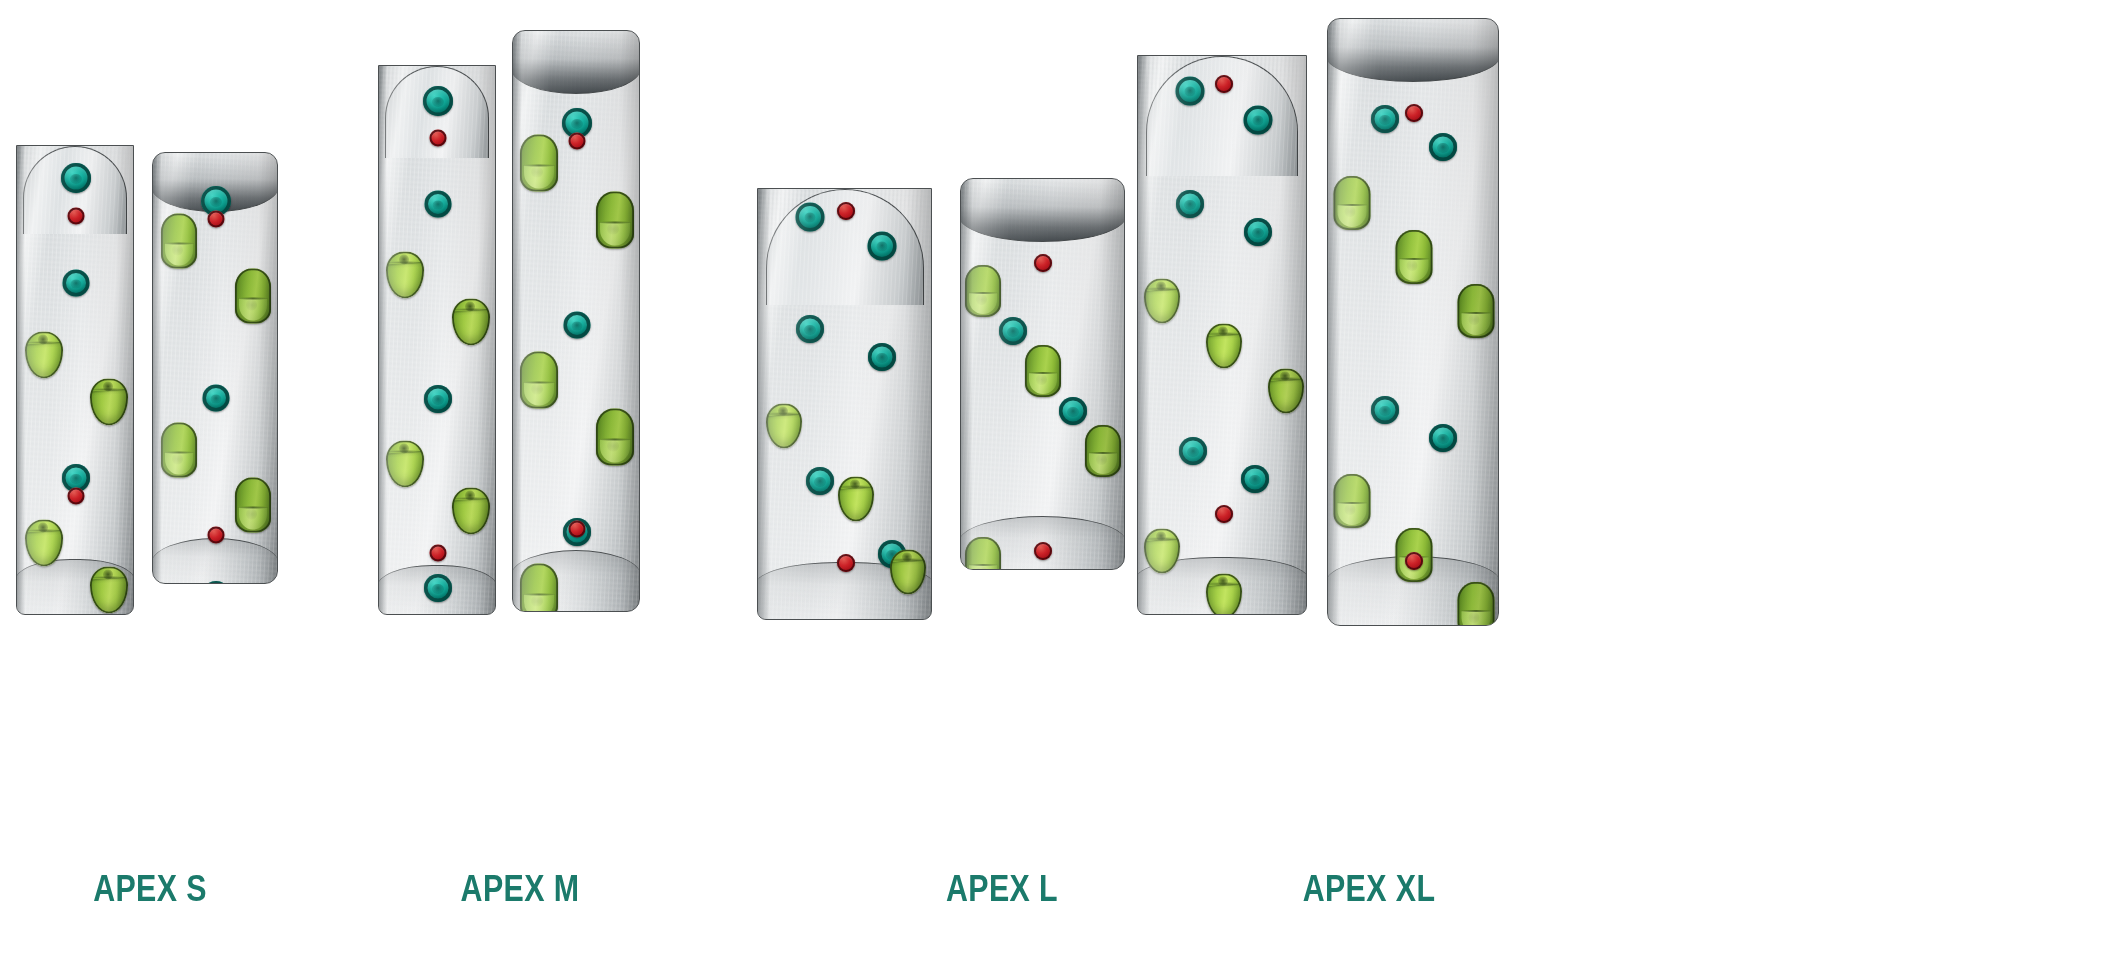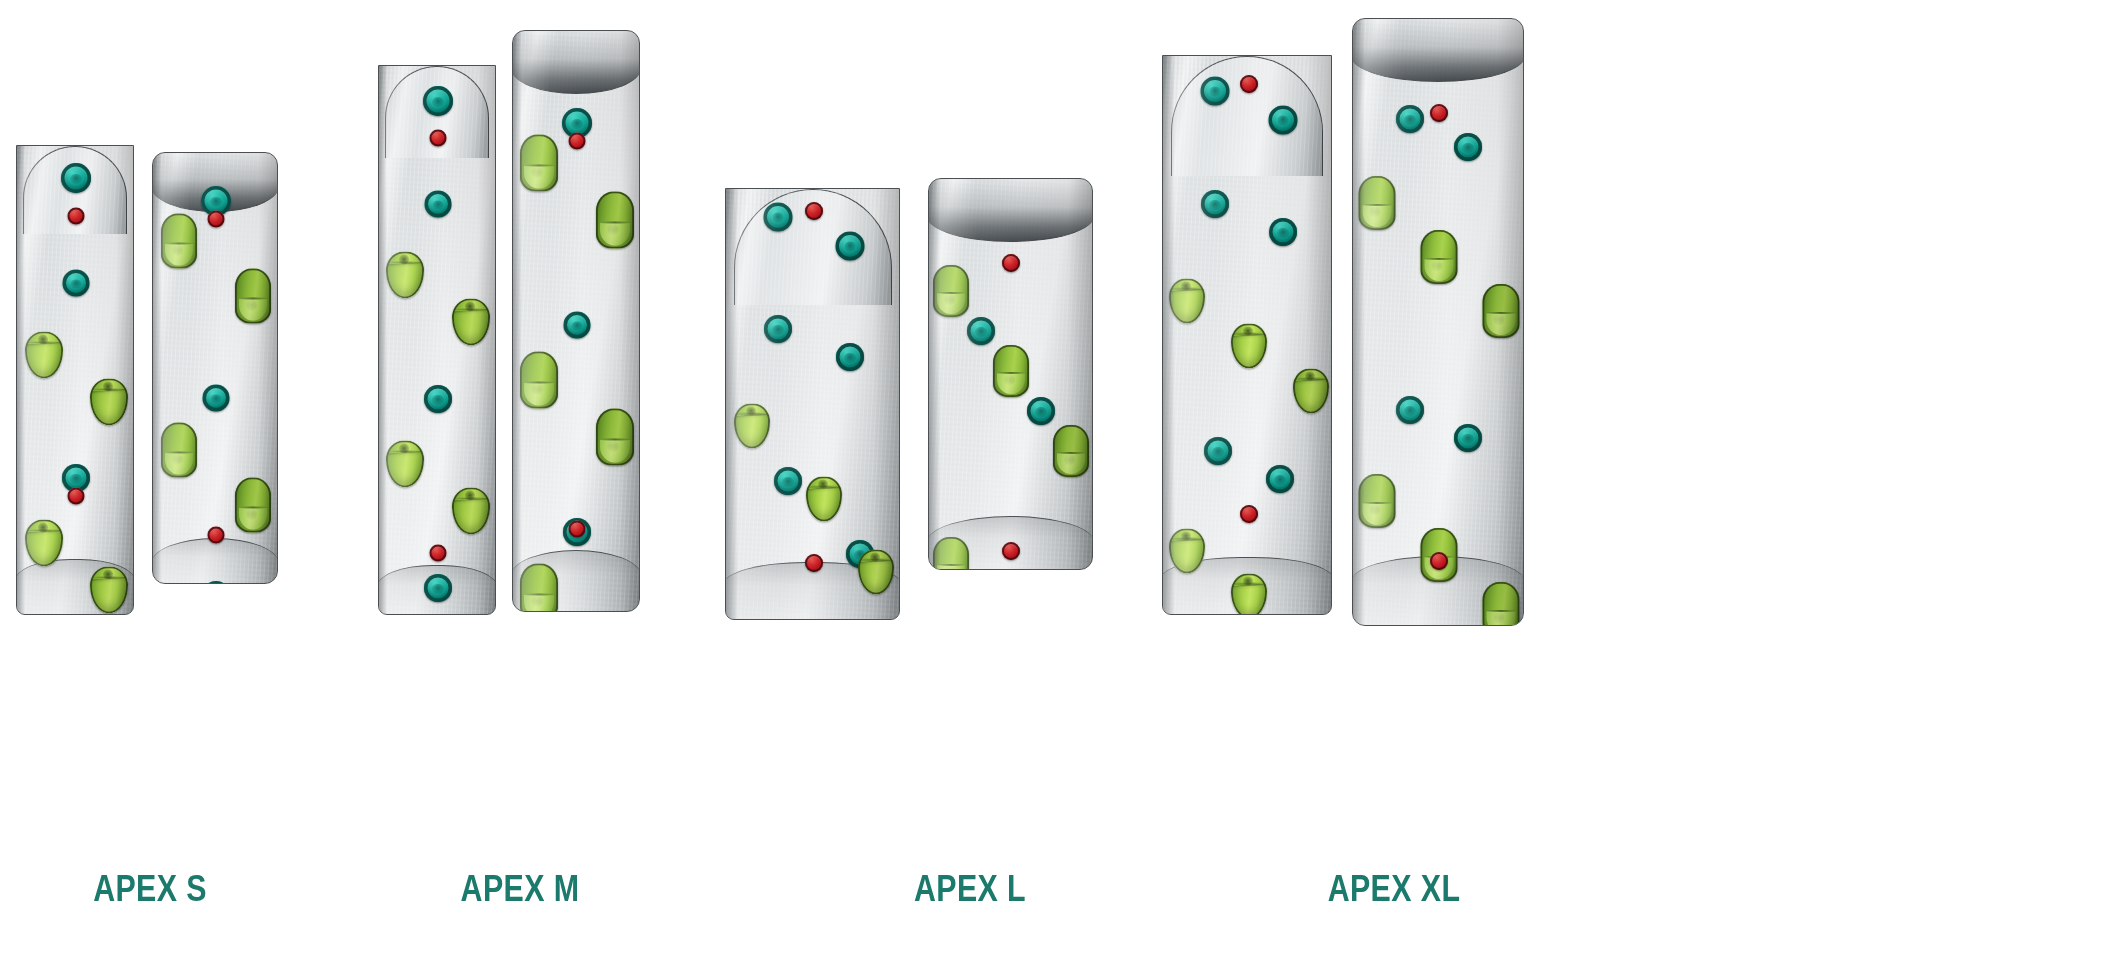--- a/index.html
+++ b/index.html
@@ -349,21 +349,21 @@
           <span class="lip"></span>
         </div>
         <div class="slot port-green side" style="width: 36px; height: 55px; left: 100px; top: 130px;">
           <span class="lip"></span>
         </div>
         <div class="slot port-teal" style="width: 28px; height: 28px; left: 63px; top: 165px;"></div>
         <div class="slot port-red" style="width: 17px; height: 17px; left: 63px; top: 382px;"></div>
       </div>
       <div class="group-label">APEX S</div>
     </div>
-    <div class="group" style="left: 700px; width: 540px;">
+    <div class="group" style="left: 732px; width: 540px;">
       <div class="device shape-front" style="left: 25px; top: 188px; width: 175px; height: 432px;">
         <div class="cap" style="width: 158px; height: 116px; top: 0px; border-radius: 79px 79px 0px 0px;"></div>
         <div class="foot flat" style="height: 56px;"></div>
         <div class="slot port-teal" style="width: 29px; height: 29px; left: 52px; top: 28px;"></div>
         <div class="slot port-red" style="width: 18px; height: 18px; left: 88px; top: 22px;"></div>
         <div class="slot port-teal" style="width: 29px; height: 29px; left: 124px; top: 28px;"></div>
         <div class="slot port-teal" style="width: 28px; height: 28px; left: 52px; top: 82px;"></div>
         <div class="slot port-teal" style="width: 28px; height: 28px; left: 124px; top: 82px;"></div>
         <div class="slot port-green" style="width: 36px; height: 45px; left: 26px; top: 123px;"></div>
         <div class="slot port-teal" style="width: 28px; height: 28px; left: 62px; top: 133px;"></div>
@@ -387,21 +387,21 @@
         <div class="slot port-green side" style="width: 36px; height: 52px; left: 142px; top: 112px;">
           <span class="lip"></span>
         </div>
         <div class="slot port-green side" style="width: 36px; height: 52px; left: 22px; top: 172px;">
           <span class="lip"></span>
         </div>
         <div class="slot port-red" style="width: 18px; height: 18px; left: 82px; top: 372px;"></div>
       </div>
       <div class="group-label">APEX L</div>
     </div>
-    <div class="group" style="left: 1144px; width: 500px;">
+    <div class="group" style="left: 1119px; width: 500px;">
       <div class="device shape-front" style="left: 18px; top: 55px; width: 170px; height: 560px;">
         <div class="cap" style="width: 152px; height: 120px; top: 0px; border-radius: 76px 76px 0px 0px;"></div>
         <div class="foot flat" style="height: 56px;"></div>
         <div class="slot port-teal" style="width: 29px; height: 29px; left: 52px; top: 35px;"></div>
         <div class="slot port-red" style="width: 18px; height: 18px; left: 86px; top: 28px;"></div>
         <div class="slot port-teal" style="width: 29px; height: 29px; left: 120px; top: 35px;"></div>
         <div class="slot port-teal" style="width: 28px; height: 28px; left: 52px; top: 90px;"></div>
         <div class="slot port-teal" style="width: 28px; height: 28px; left: 120px; top: 90px;"></div>
         <div class="slot port-green" style="width: 36px; height: 45px; left: 24px; top: 131px;"></div>
         <div class="slot port-green" style="width: 36px; height: 45px; left: 86px; top: 131px;"></div>

